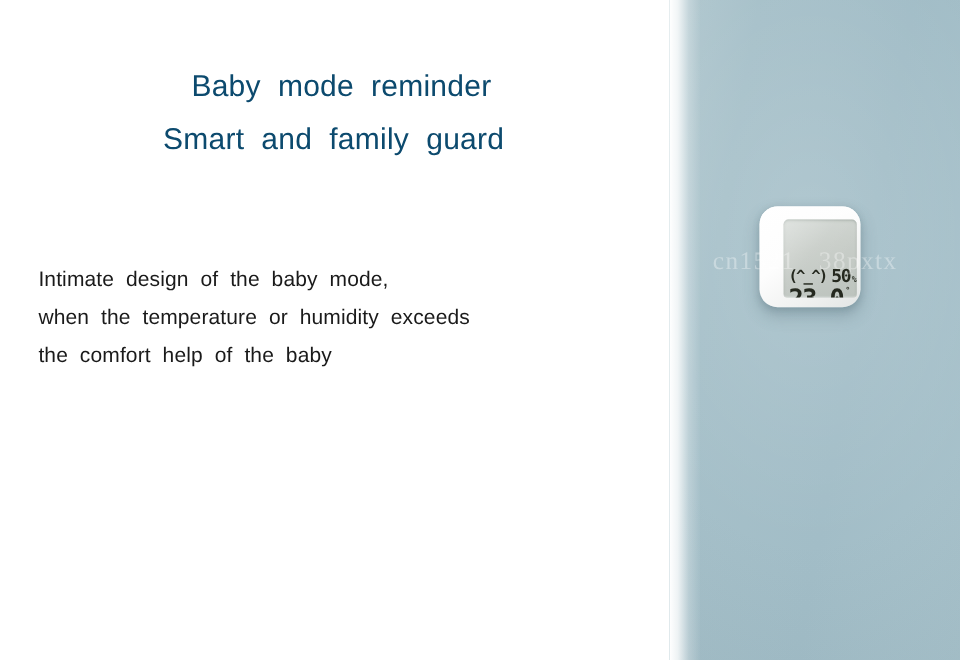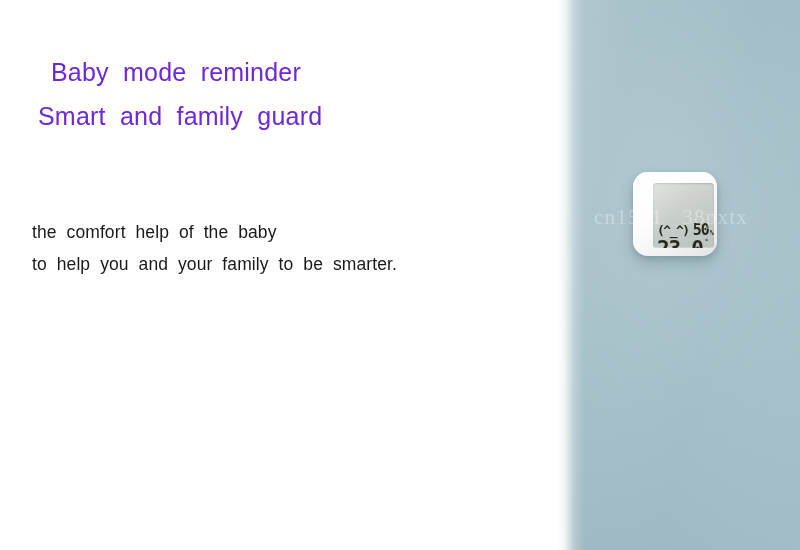--- a/index.html
+++ b/index.html
@@ -33,24 +33,25 @@
 
   .headline {
     position: absolute;
     left: 38px;
     top: 50px;
     width: 480px;
   }
   .headline-line {
     font-size: 25px;
     line-height: 44px;
-    color: #6d28d9;
+    color: #0c4a6e;
     letter-spacing: 0.2px;
     white-space: pre;
     font-weight: 400;
+    text-align: center;
   }
   .headline-line.line-1 {
     padding-left: 13px;
   }
 
   .bodycopy {
     position: absolute;
     left: 32px;
     top: 216px;
     width: 500px;
@@ -224,22 +225,23 @@
 <div class="page">
 
   <div class="copy-panel">
 
     <div class="headline">
       <div class="headline-line line-1">Baby  mode  reminder</div>
       <div class="headline-line line-2">Smart  and  family  guard</div>
     </div>
 
     <div class="bodycopy">
+      <div class="body-line">Intimate  design  of  the  baby  mode,</div>
+      <div class="body-line">when  the  temperature  or  humidity  exceeds</div>
       <div class="body-line">the  comfort  help  of  the  baby</div>
-      <div class="body-line">to  help  you  and  your  family  to  be  smarter.</div>
     </div>
 
   </div>
 
   <div class="photo-panel">
     <div class="photo-vignette"></div>
 
     <div class="device">
       <div class="device-bevel"></div>
 

